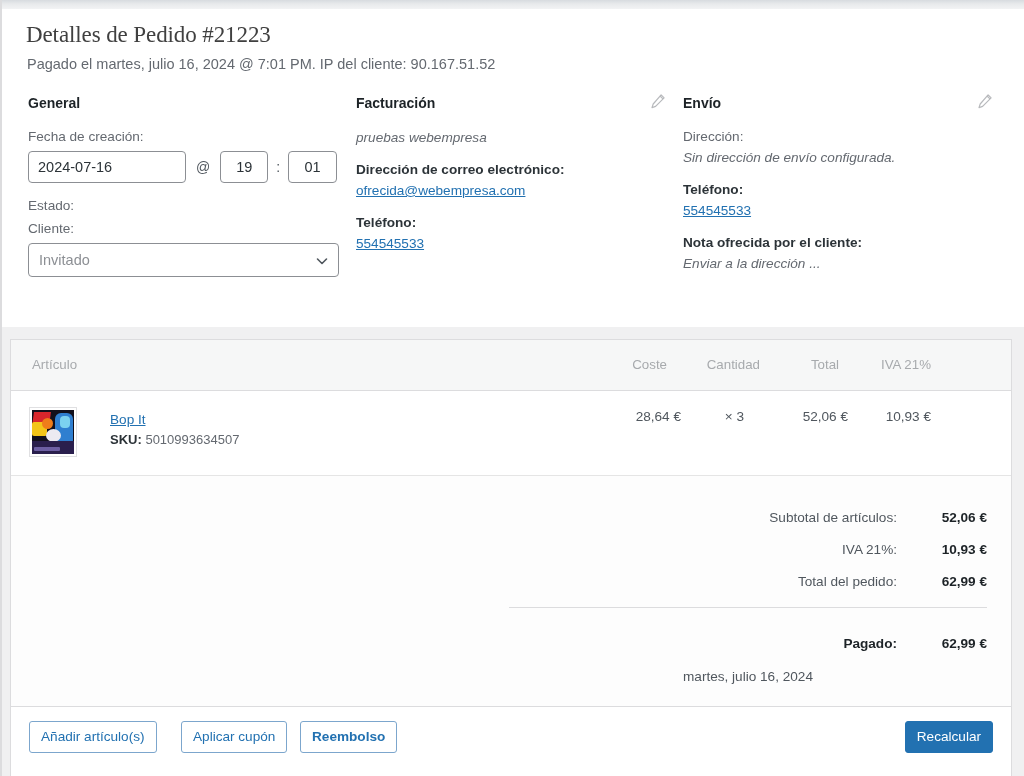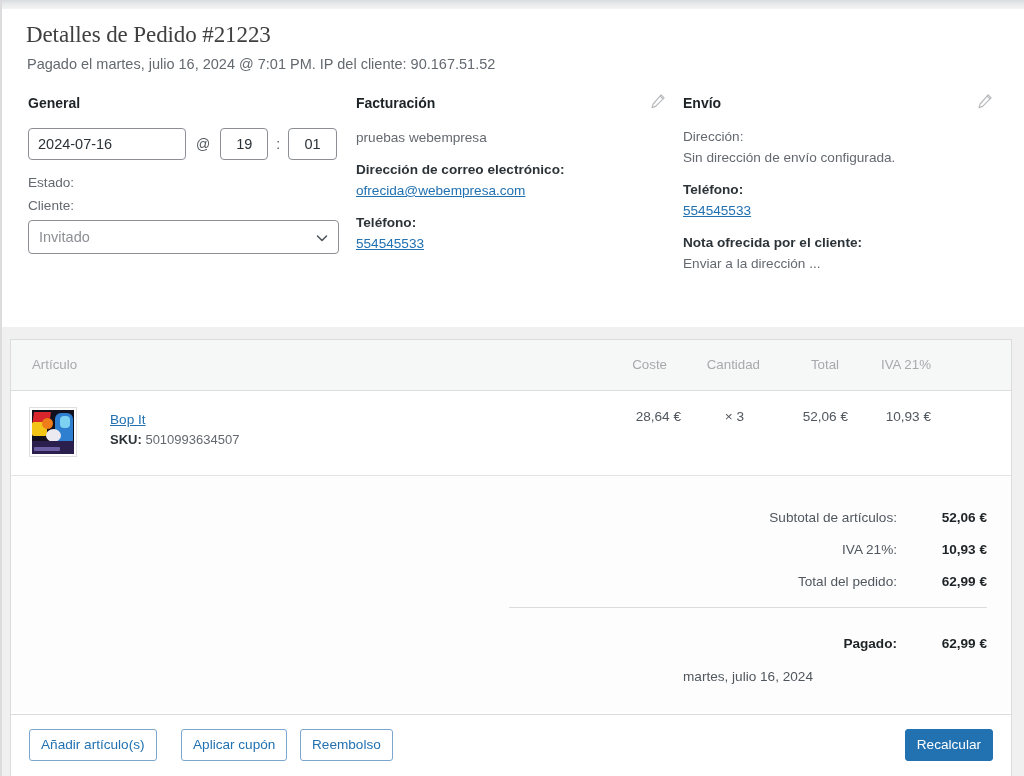--- a/index.html
+++ b/index.html
@@ -86,21 +86,21 @@
     position: absolute; left: 10px; top: 0; line-height: 32px;
     font-size: 14.5px; color: #2c3338;
   }
   .select-box.muted .sel-text { color: #8c8f94; }
   .select-box .chev {
     position: absolute; right: 11px; top: 11px;
     width: 11px; height: 11px;
   }
   .select-box .chev svg { display: block; }
 
-  .body-text { font-size: 13.6px; color: #646970; line-height: 19px; margin: 0 0 14px 0; }
+  .body-text { font-size: 13.6px; color: #646970; line-height: 19px; margin: 0 0 14px 0; font-style: italic; }
   .lbl-bold {
     font-size: 13.6px; font-weight: bold; color: #2c3338;
     line-height: 18px; margin: 0 0 2px 0;
   }
   .lbl-grey {
     font-size: 13.6px; color: #646970; line-height: 18px; margin: 0 0 2px 0;
   }
   .link {
     font-size: 13.6px; color: #2271b1; text-decoration: underline;
     line-height: 19px; cursor: pointer; display: inline-block;
@@ -177,57 +177,58 @@
   .tot-sep {
     position: absolute; right: 24px; width: 478px; height: 1px;
     background: #dcdcde; top: 276px;
   }
   .paid-date {
     position: absolute; right: 24px; top: 328px; width: 478px;
     text-align: center; font-size: 13.6px; color: #50575e; white-space: nowrap;
   }
 
   .items-footer {
-    position: absolute; left: 0; right: 0; bottom: 0; height: 62px;
+    position: absolute; left: 0; right: 0; bottom: 8px; height: 62px;
     border-top: 1px solid #dcdcde; background: #fff;
   }
   .btn {
     position: absolute; top: 14px; height: 32px;
     border-radius: 3px; font-size: 13.6px;
     font-family: "Liberation Sans", sans-serif;
     cursor: pointer; line-height: 30px; padding: 0 11px;
     white-space: nowrap;
   }
   .btn-secondary {
     background: #fff; border: 1px solid #7ca6cd; color: #2271b1;
   }
   .btn-primary {
     background: #2271b1; border: 1px solid #2271b1; color: #fff;
   }
   .b1 { left: 18px; }
   .b2 { left: 170px; }
-  .b3 { left: 289px; }
+  .b3 { left: 289px; font-weight: bold; }
   .b-recalc { right: 18px; }
 </style>
 </head>
 <body>
 
 <div id="app">
 
   <div class="top-strip"></div>
   <div class="left-rail"></div>
 
   <div class="panel-top">
 
     <div class="order-title">Detalles de Pedido #21223</div>
     <div class="order-subtitle">Pagado el martes, julio 16, 2024 @ 7:01 PM. IP del cliente: 90.167.51.52</div>
 
     <div class="col col-general">
       <div class="col-head">General</div>
 
+      <div class="field-label">Fecha de creación:</div>
       <div class="form-row">
         <input class="input-box input-date" type="text" value="2024-07-16" style="">
         <span class="at-sep">@</span>
         <input class="input-box input-hour" type="text" value="19" style="">
         <span class="colon-sep">:</span>
         <input class="input-box input-min" type="text" value="01" style="">
       </div>
 
       <div class="field-label">Estado:</div>
 

